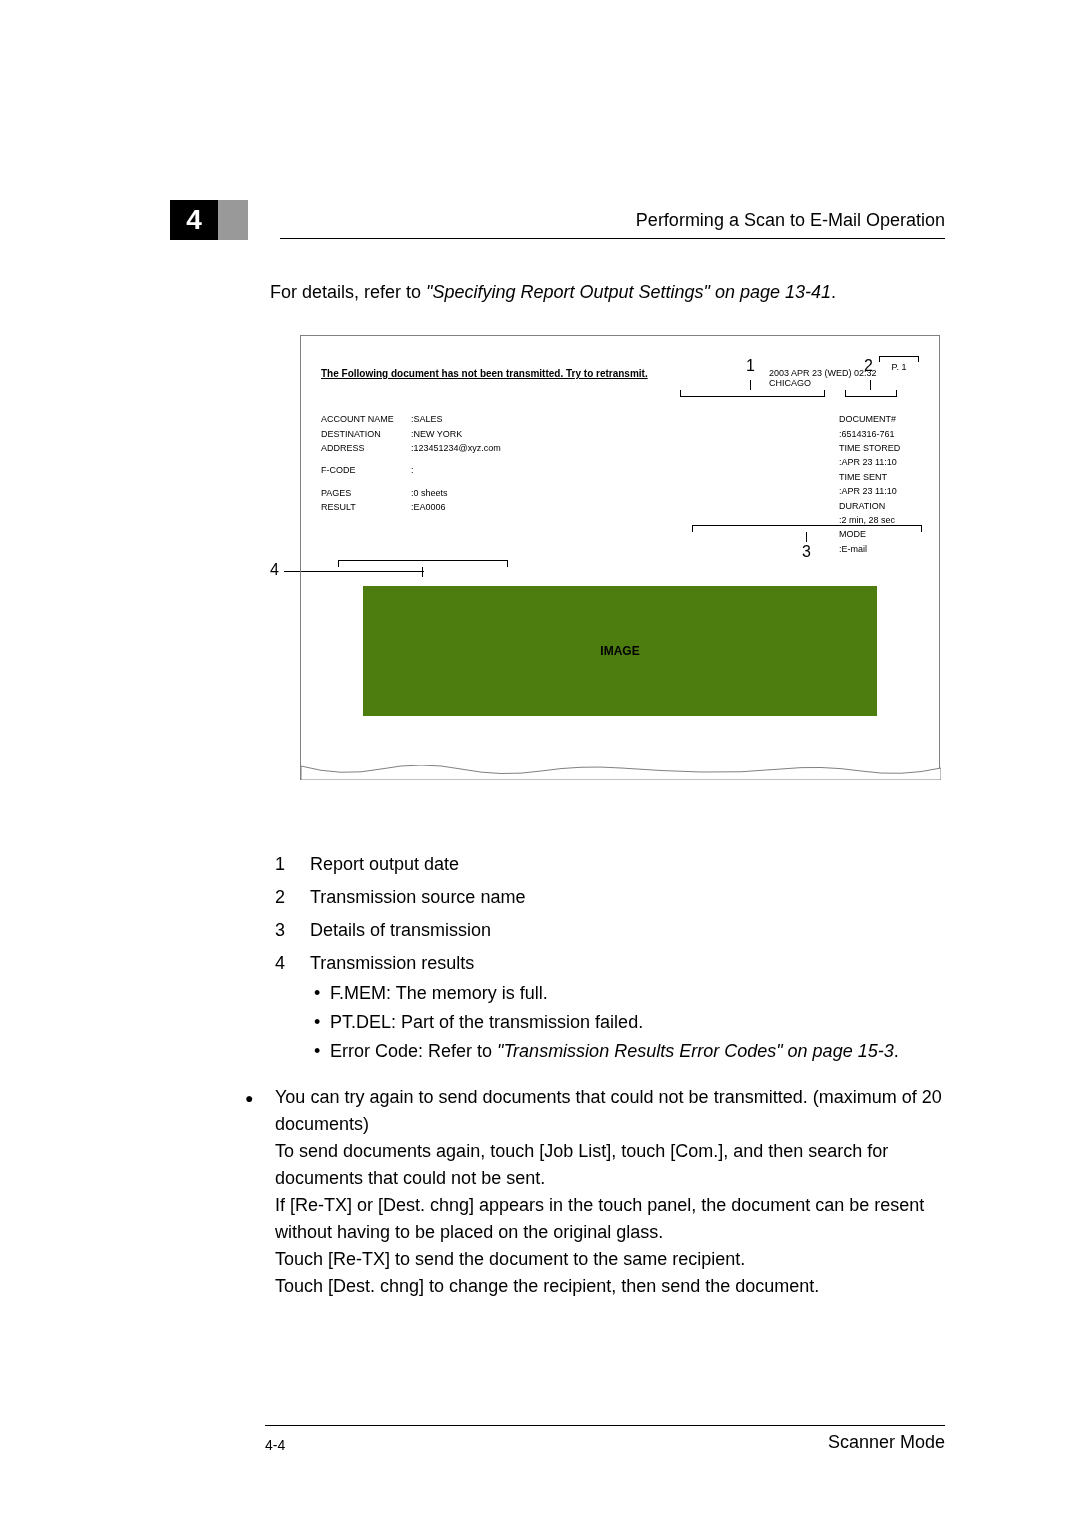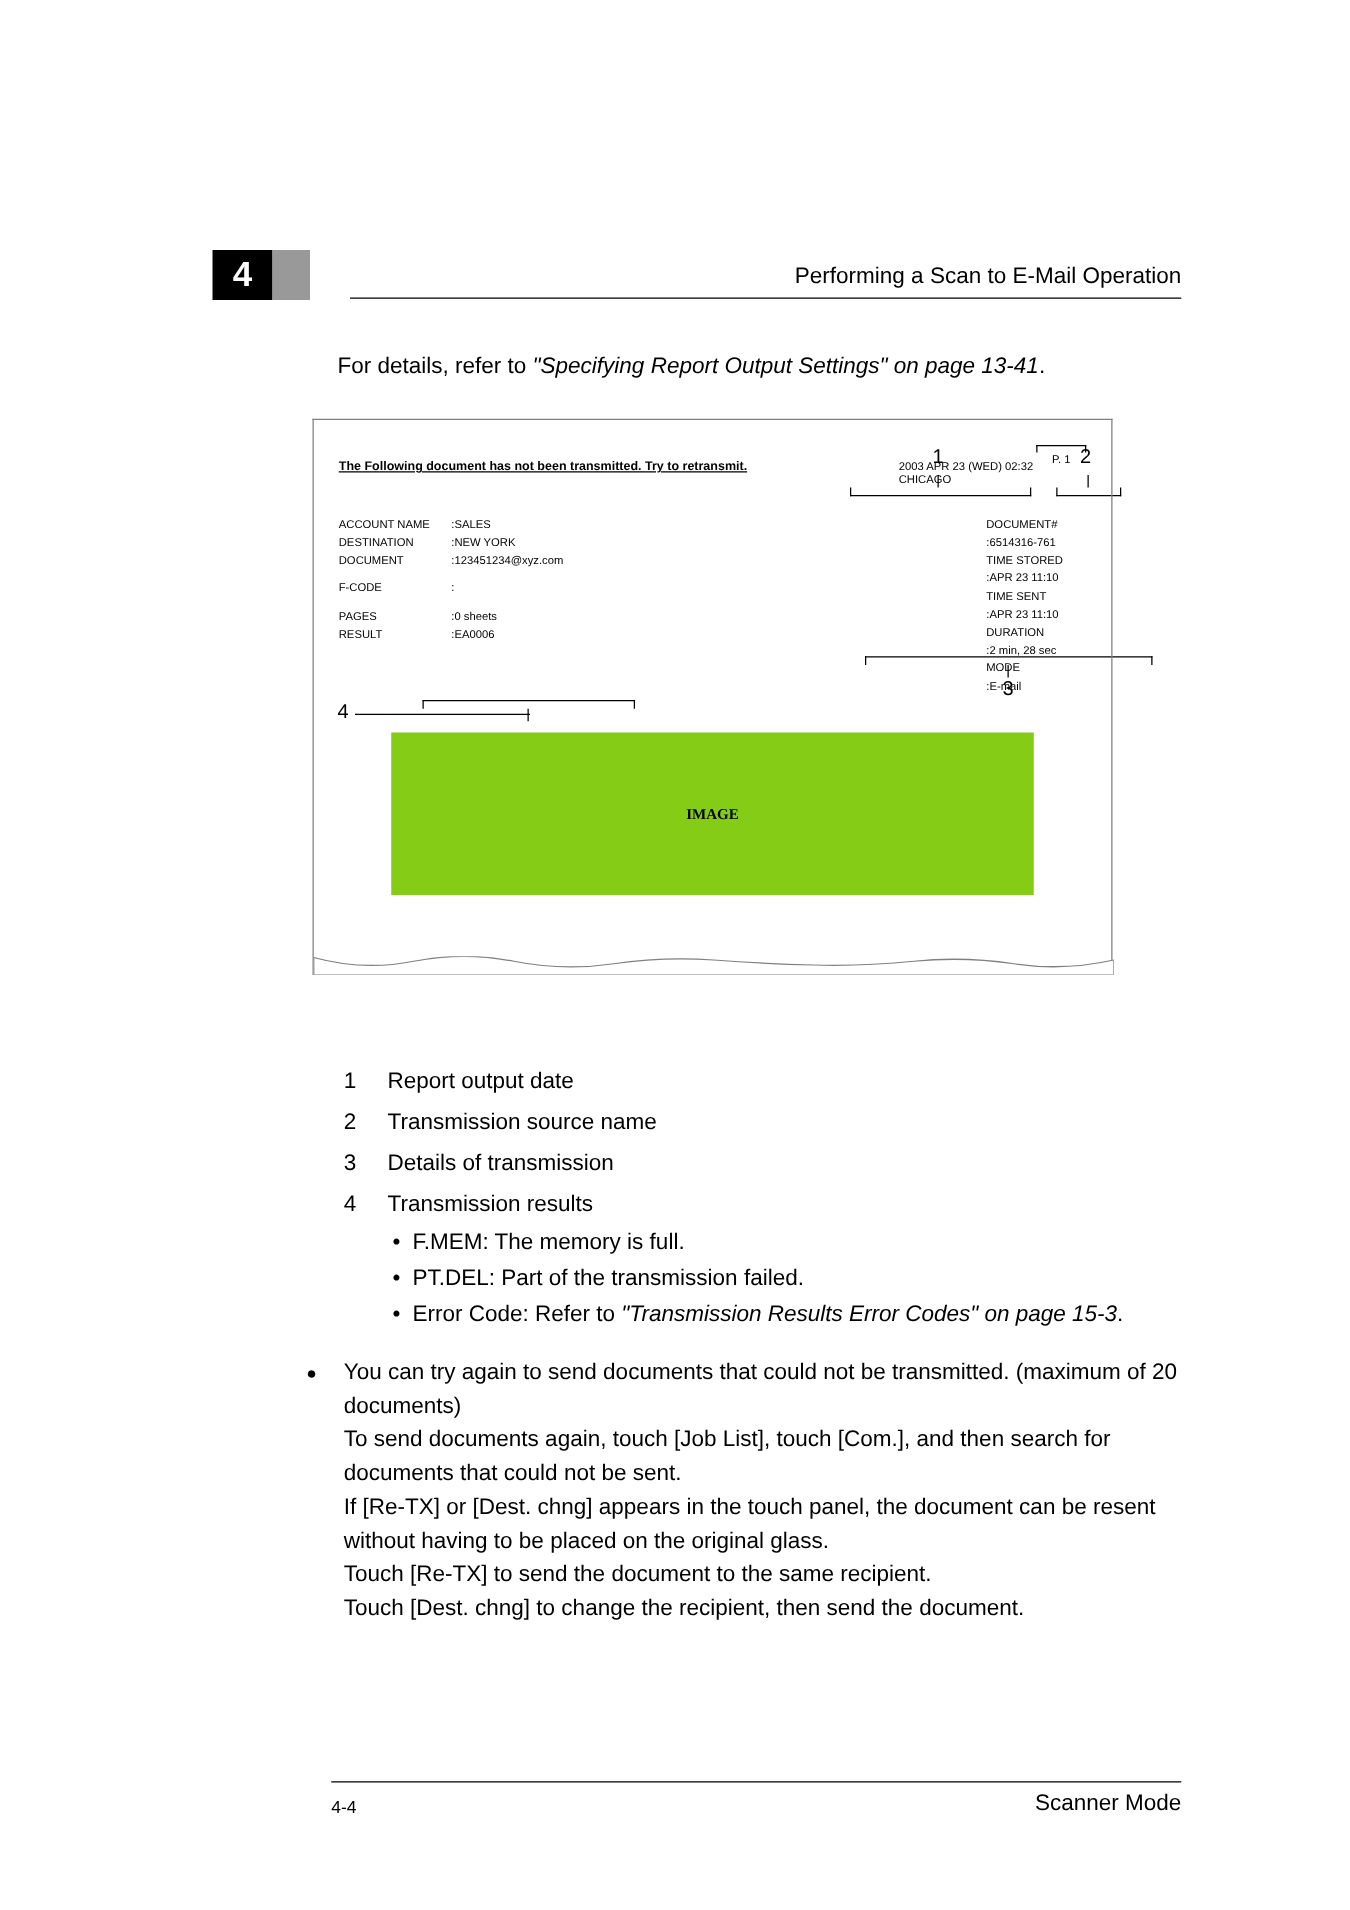--- a/index.html
+++ b/index.html
@@ -65,20 +65,21 @@
       font-style: italic;
     }
     .diagram-area {
       margin-top: 30px;
       margin-left: 80px;
       position: relative;
       height: 460px;
     }
     .report-box {
       position: relative;
+      margin-left: 50px;
       width: 640px;
       height: 445px;
       border: 1px solid #808080;
       border-bottom: none;
     }
     .report-inner {
       padding: 28px 20px 0 20px;
       font-size: 9px;
     }
     .heading-line {
@@ -112,27 +113,26 @@
       display: flex;
       flex-direction: column;
     }
     .right-fields .lbl {
       width: 80px;
     }
     .image-placeholder {
       margin: 30px auto 0 auto;
       width: 86%;
       height: 130px;
-      background: #84cc16;
+      background: #4d7c0f;
       display: flex;
       align-items: center;
       justify-content: center;
       font-size: 12px;
       font-weight: bold;
-      font-family: Liberation Serif, serif;
     }
     .page-num-box {
       position: absolute;
       top: 20px;
       right: 20px;
       width: 40px;
       text-align: center;
       font-size: 9px;
     }
     .page-num-box .tick {
@@ -371,21 +371,21 @@
           <div class="left-fields">
             <div class="row">
                 <span class="lbl">ACCOUNT NAME</span>
                 <span>:SALES</span>
               </div>
             <div class="row">
                 <span class="lbl">DESTINATION</span>
                 <span>:NEW YORK</span>
               </div>
             <div class="row">
-                <span class="lbl">DOCUMENT</span>
+                <span class="lbl">ADDRESS</span>
                 <span>:123451234@xyz.com</span>
               </div>
             <div style="height:8px;"></div>
             <div class="row">
                 <span class="lbl">F-CODE</span>
                 <span>:</span>
               </div>
             <div style="height:8px;"></div>
             <div class="row">
                 <span class="lbl">PAGES</span>

